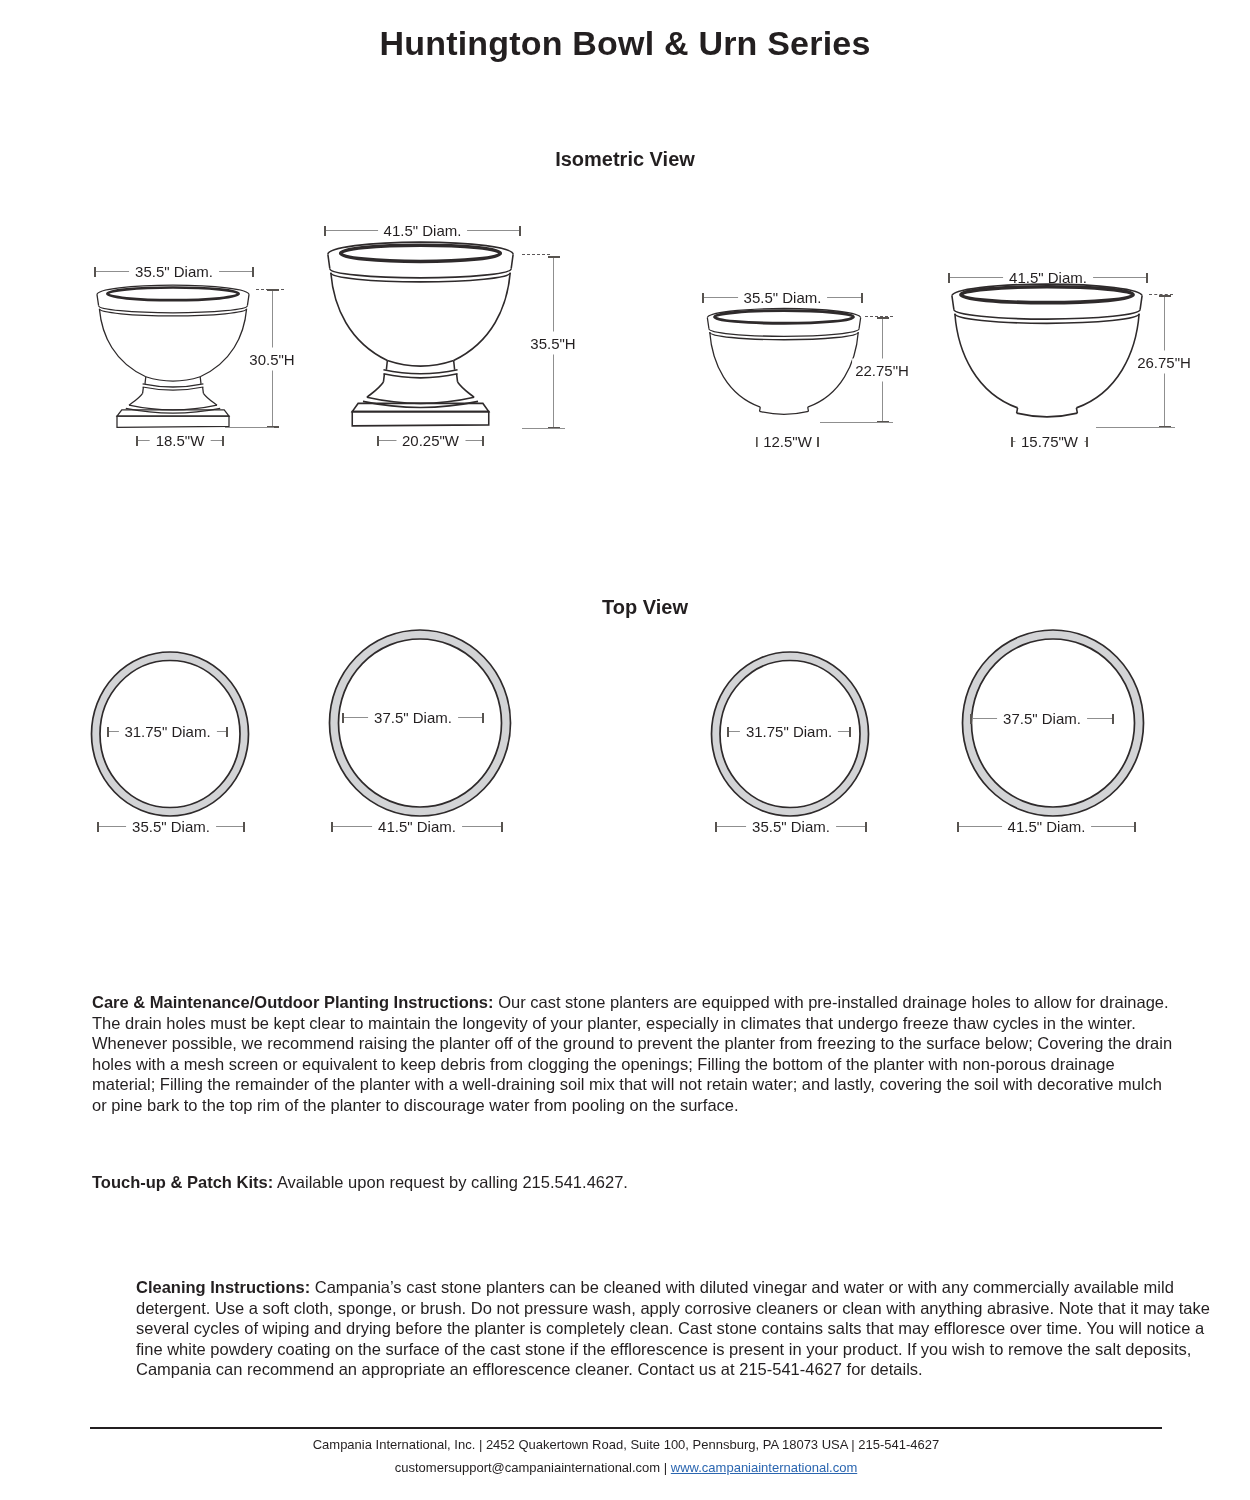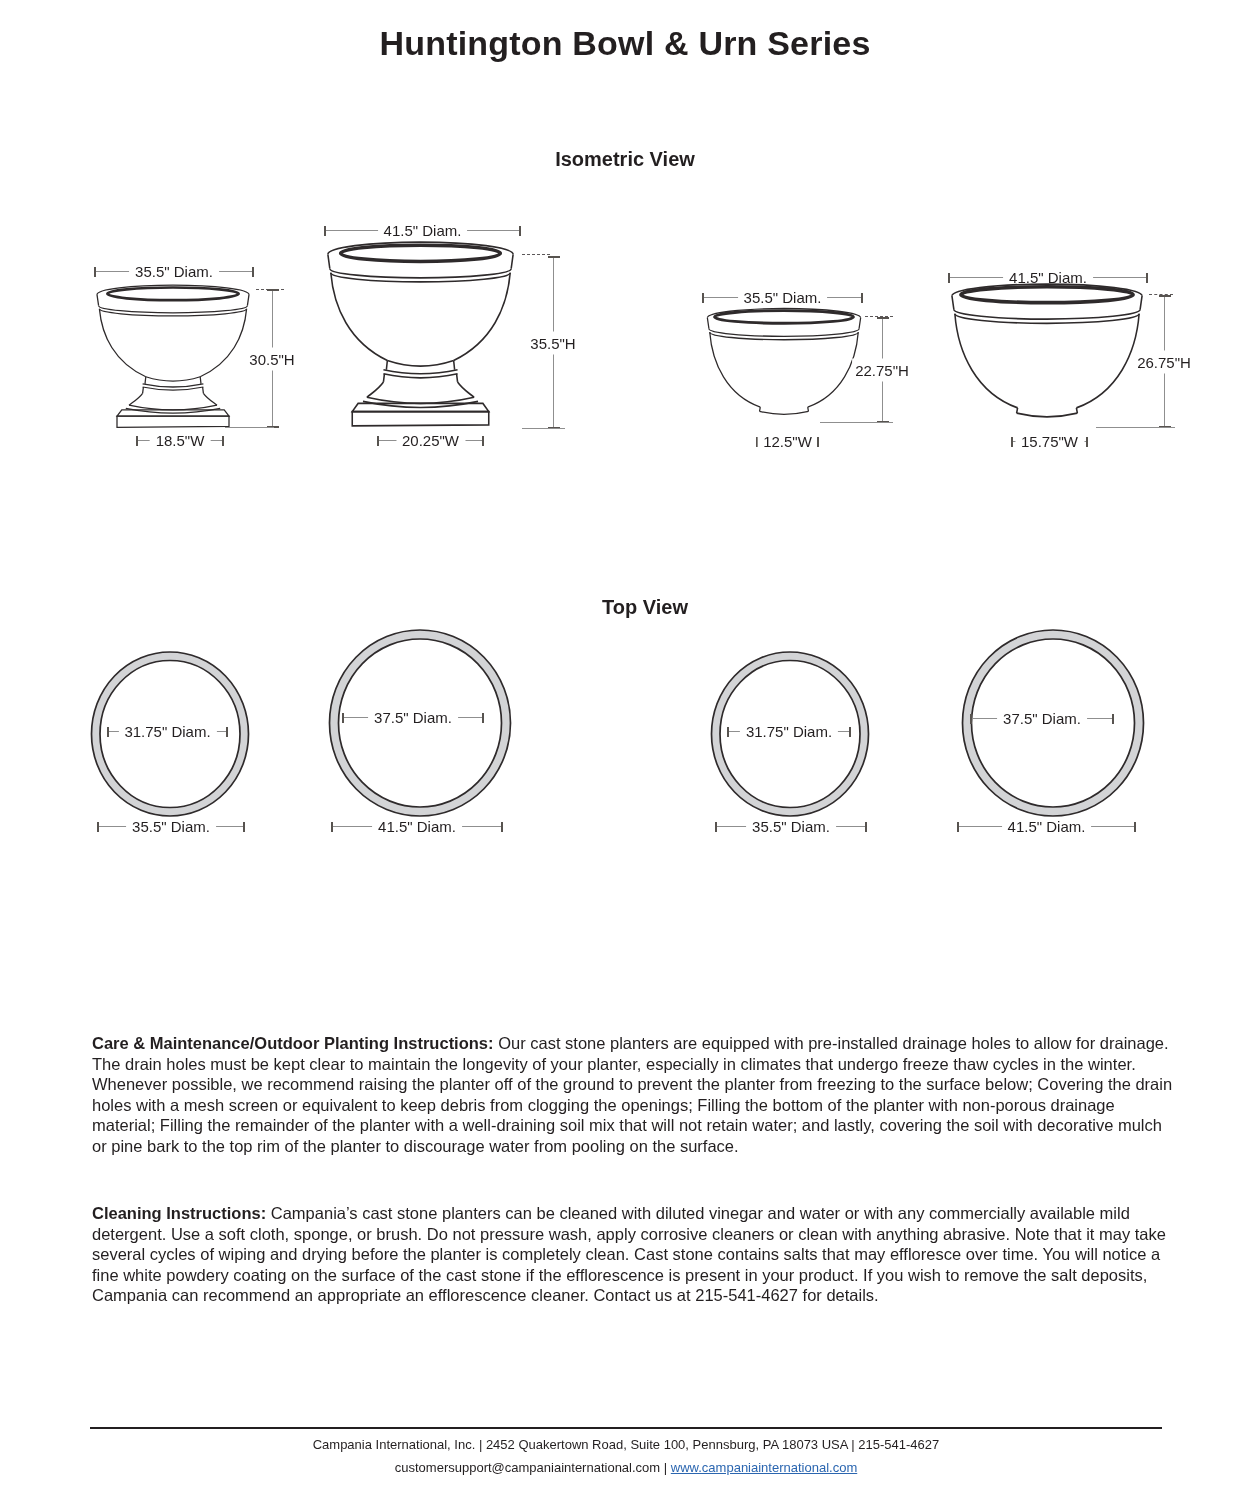--- a/index.html
+++ b/index.html
@@ -213,27 +213,31 @@
     </svg>
     <div class="hdim" style="left:18px;top:93px;width:142px;">
       <span class="dlabel">37.5" Diam.</span>
     </div>
     <div class="hdim" style="left:5px;top:201px;width:177px;">
       <span class="dlabel">41.5" Diam.</span>
     </div>
   </div>
 
 
-  <div class="abs copy" style="top:1033px;">
+  <div class="abs copy" style="top:992px;">
     <b>Care &amp; Maintenance/Outdoor Planting Instructions:</b>
     <span>Our cast stone planters are equipped with pre-installed drainage holes to allow for drainage. The drain holes must be kept clear to maintain the longevity of your planter, especially in climates that undergo freeze thaw cycles in the winter.  Whenever possible, we recommend raising the planter off of the ground to prevent the planter from freezing to the surface below; Covering the drain holes with a mesh screen or equivalent to keep debris from clogging the openings; Filling the bottom of the planter with non-porous drainage material; Filling the remainder of the planter with a well-draining soil mix that will not retain water; and lastly, covering the soil with decorative mulch or pine bark to the top rim of the planter to discourage water from pooling on the surface.</span>
   </div>
 
-
-  <div class="abs copy" style="top:1203px;">
+  <div class="abs copy" style="top:1172px;">
+    <b>Touch-up &amp; Patch Kits:</b>
+    <span>Available upon request by calling 215.541.4627.</span>
+  </div>
+
+  <div class="abs copy" style="top:1277px;margin-left:44px;">
     <b>Cleaning Instructions:</b>
     <span>Campania’s cast stone planters can be cleaned with diluted vinegar and water or with any commercially available mild detergent. Use a soft cloth, sponge, or brush. Do not pressure wash, apply corrosive cleaners or clean with anything abrasive. Note that it may take several cycles of wiping and drying before the planter is completely clean. Cast stone contains salts that may effloresce over time. You will notice a fine white powdery coating on the surface of the cast stone if the efflorescence is present in your product. If you wish to remove the salt deposits, Campania can recommend an appropriate an efflorescence cleaner. Contact us at 215-541-4627 for details.</span>
   </div>
 
   <div class="abs foot-rule"></div>
   <div class="abs foot-line" style="top:1437px;">Campania International, Inc. | 2452 Quakertown Road, Suite 100, Pennsburg, PA 18073 USA | 215-541-4627</div>
   <div class="abs foot-line" style="top:1460px;">
     <span>customersupport@campaniainternational.com</span>
     <span>|</span>
     <a class="foot-link" href="#">www.campaniainternational.com</a>

